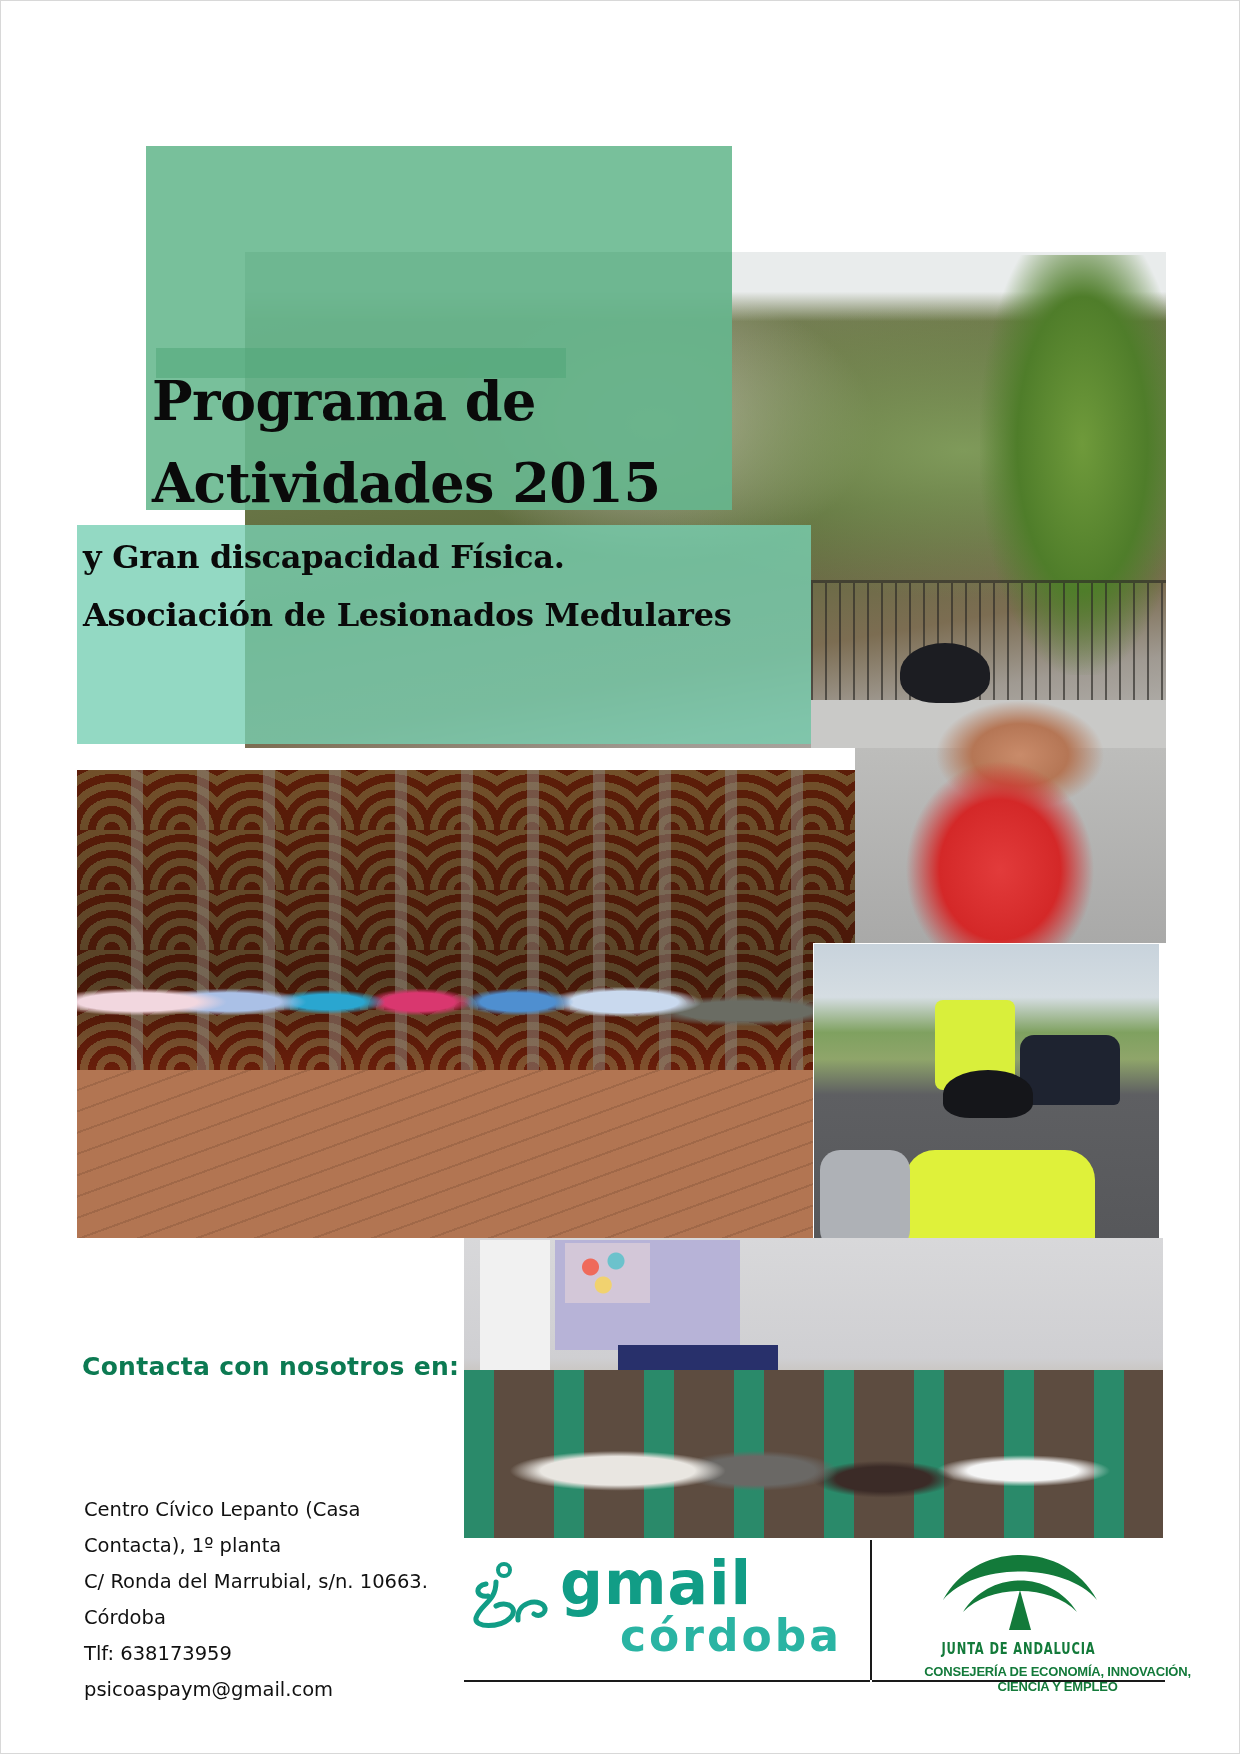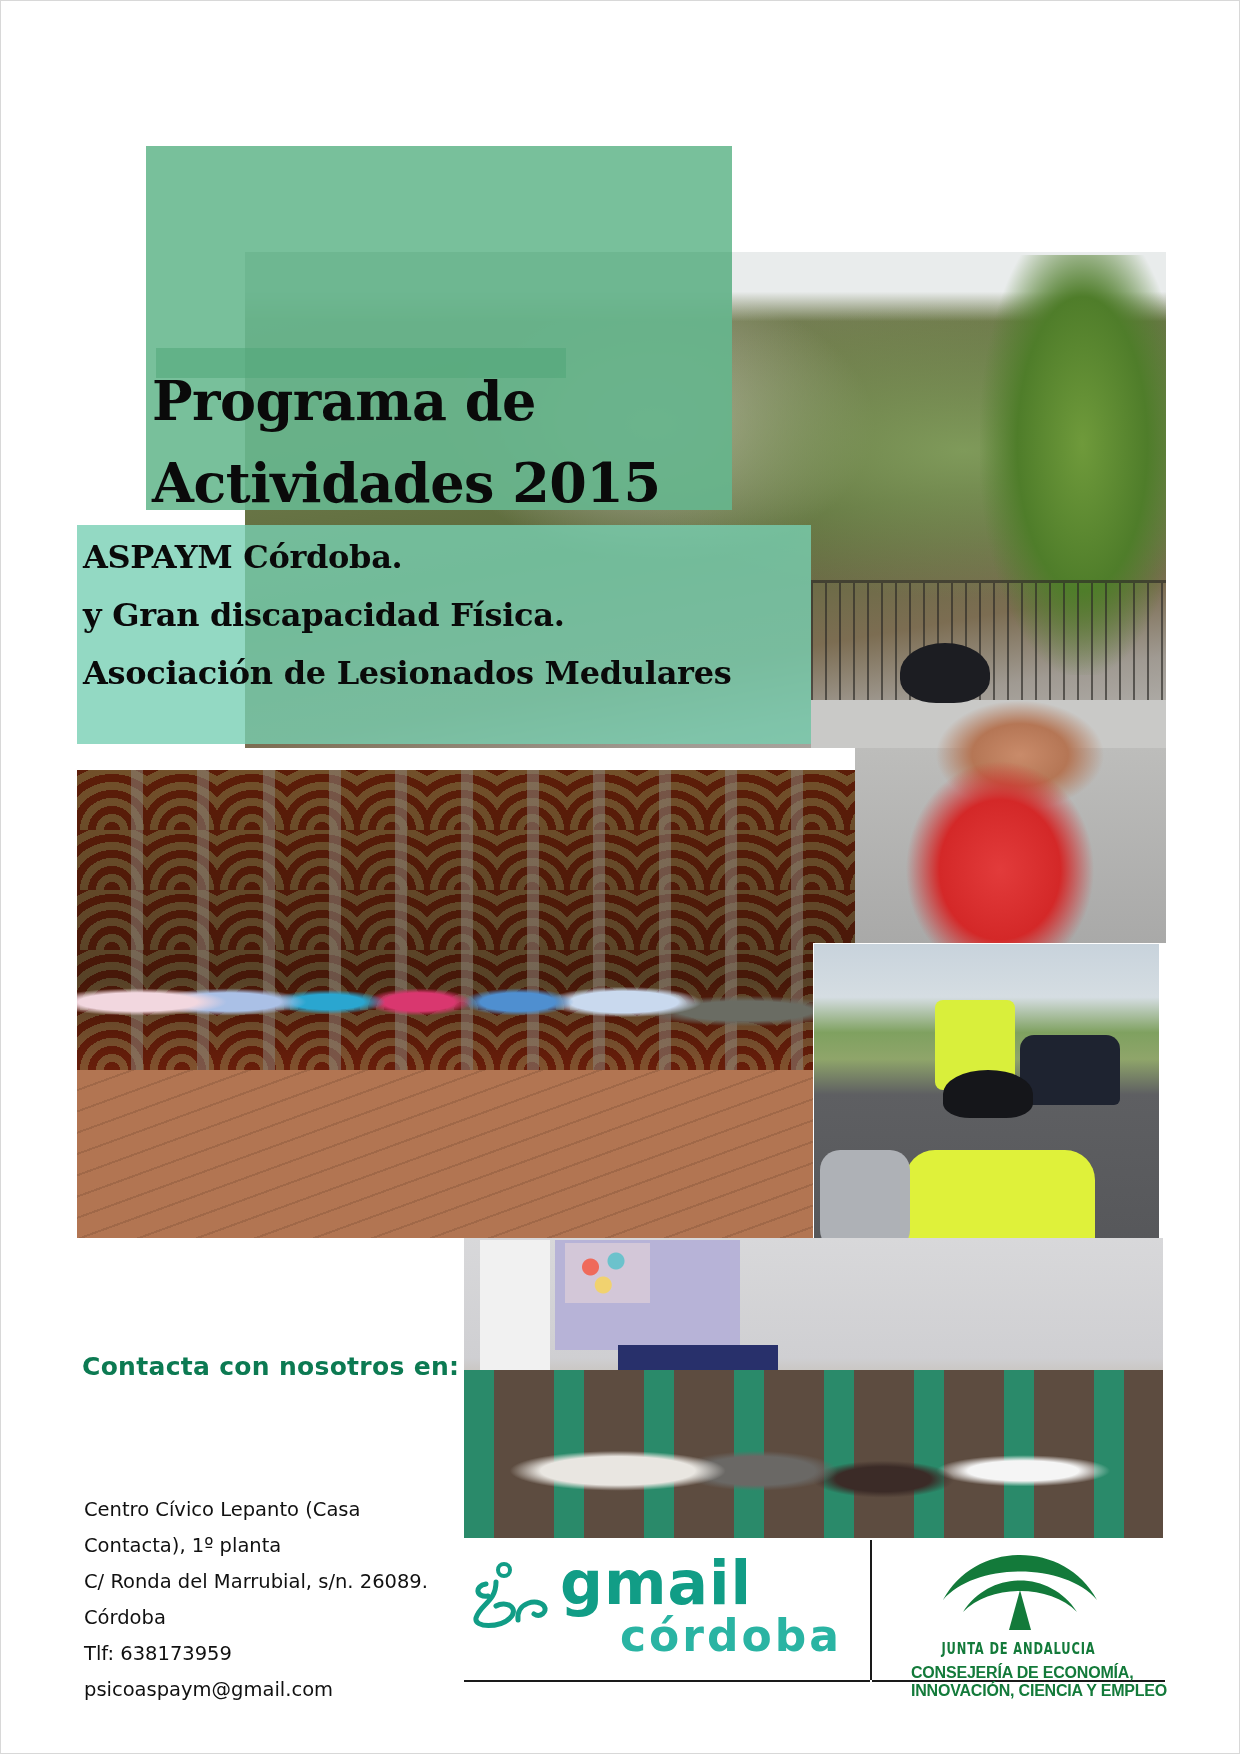--- a/index.html
+++ b/index.html
@@ -101,22 +101,22 @@
   .aspaym-word { left:560px; top:1548px; font-family:"DejaVu Sans", sans-serif; font-weight:bold;
     font-size:60px; color:#119d86; letter-spacing:1px; }
   .cordoba-word { left:620px; top:1610px; font-family:"DejaVu Sans", sans-serif; font-weight:bold;
     font-size:44px; color:#2ab4a3; letter-spacing:3px; }
   .aspaym-icon { left:466px; top:1562px; width:90px; height:70px; }
   .logo-divider { left:870px; top:1540px; width:2px; height:140px; background:#1a1a1a; }
   .logo-junta { left:872px; top:1540px; width:293px; height:140px; background:#fff; border-bottom:2px solid #1a1a1a; }
   .junta-icon { left:935px; top:1548px; width:170px; height:85px; }
   .junta-title { left:872px; top:1640px; width:293px; text-align:center; font-family:"DejaVu Sans Condensed","DejaVu Sans", sans-serif;
     font-size:15px; font-weight:bold; color:#137a3a; letter-spacing:1px; transform:scaleX(.85); }
-  .junta-sub { left:872px; top:1664px; width:293px; text-align:left; font-family:"Liberation Sans", sans-serif;
-    font-size:16px; font-weight:bold; color:#137a3a; letter-spacing:-0.2px;padding-left:39px; }
+  .junta-sub { left:872px; top:1664px; width:293px; text-align:center; font-family:"Liberation Sans", sans-serif;
+    font-size:13px; font-weight:bold; color:#137a3a; letter-spacing:-0.2px;padding-left:39px; }
 </style>
 </head>
 <body>
 
 <div class="page-border"></div>
 
 <div class="abs photo-mountain"></div>
 <div class="abs mountain-tree"></div>
 <div class="abs fence"></div>
 <div class="abs road"></div>
@@ -129,21 +129,20 @@
 <div class="abs title-inner"></div>
 <div class="abs title-stripe"></div>
 <div class="abs title-text">
   <div>Programa de</div>
   <div>Actividades 2015</div>
 </div>
 
 <div class="abs sub-box"></div>
 <div class="abs sub-box-left"></div>
 <div class="abs sub-text">
-  <div>ASPAYM Córdoba.</div>
   <div>y Gran discapacidad Física.</div>
   <div>Asociación de Lesionados Medulares</div>
 </div>
 
 <div class="abs photo-mosque"></div>
 <div class="abs mosque-floor"></div>
 <div class="abs people-row"></div>
 
 <div class="abs photo-traffic"></div>
 <div class="abs car"></div>
@@ -156,21 +155,21 @@
 <div class="abs screen"></div>
 <div class="abs pills"></div>
 <div class="abs banner"></div>
 <div class="abs table"></div>
 <div class="abs audience"></div>
 
 <div class="abs contact-title">Contacta con nosotros en:</div>
 <div class="abs contact-lines">
   <div>Centro Cívico Lepanto (Casa</div>
   <div>Contacta), 1º planta</div>
-  <div>C/ Ronda del Marrubial, s/n. 26089.</div>
+  <div>C/ Ronda del Marrubial, s/n. 10663.</div>
   <div>Córdoba</div>
   <div>Tlf: 638173959</div>
   <div>psicoaspaym@gmail.com</div>
 </div>
 
 <div class="abs logo-aspaym"></div>
 <svg class="abs aspaym-icon" viewBox="0 0 90 70">
   <circle cx="38" cy="8" r="6" fill="none" stroke="#119d86" stroke-width="4"></circle>
   <path d="M20 22 C 8 24, 10 36, 22 34 M30 20 C 30 40, 14 42, 10 56 C 8 66, 34 66, 44 56 C 54 46, 40 38, 30 44" fill="none" stroke="#119d86" stroke-width="5" stroke-linecap="round"></path>
   <path d="M52 58 C 50 40, 72 36, 78 44 C 82 50, 74 56, 68 52" fill="none" stroke="#119d86" stroke-width="5" stroke-linecap="round"></path>

